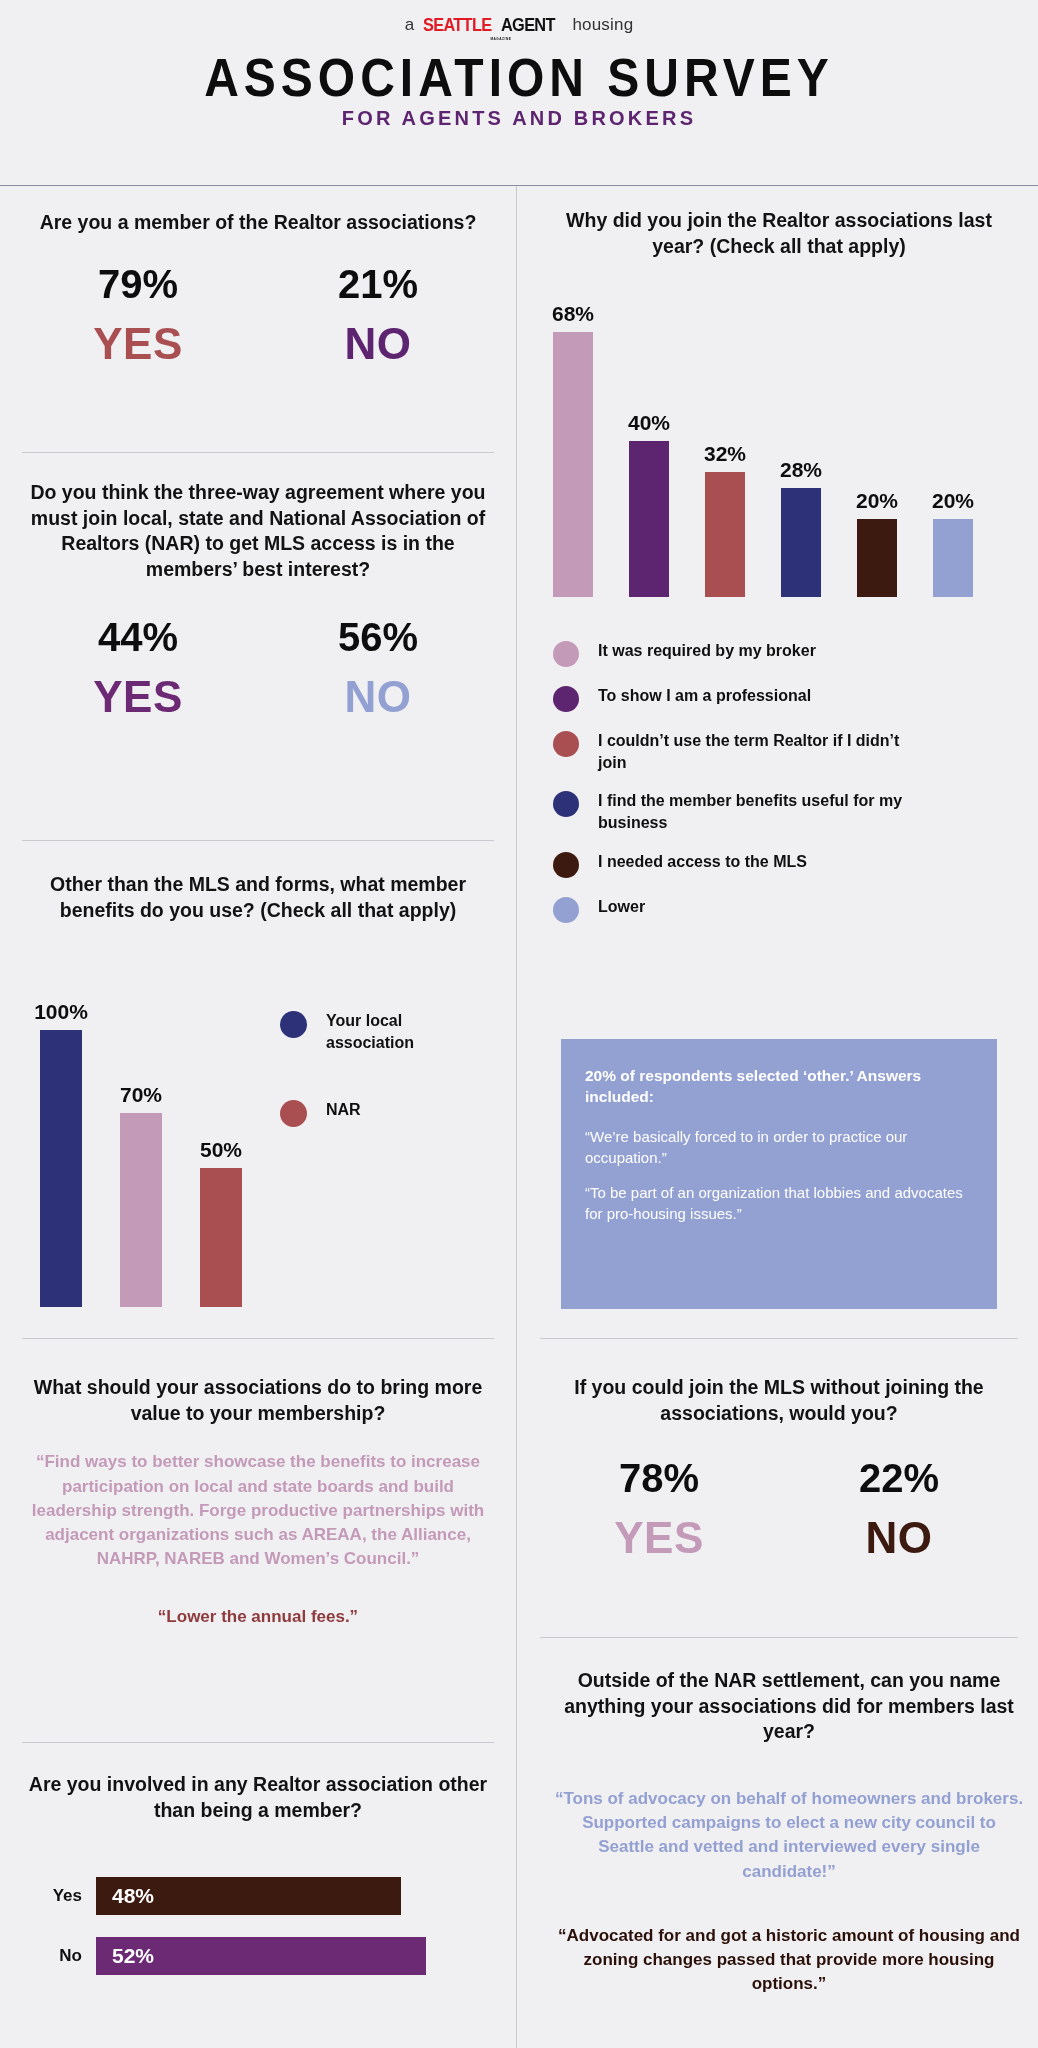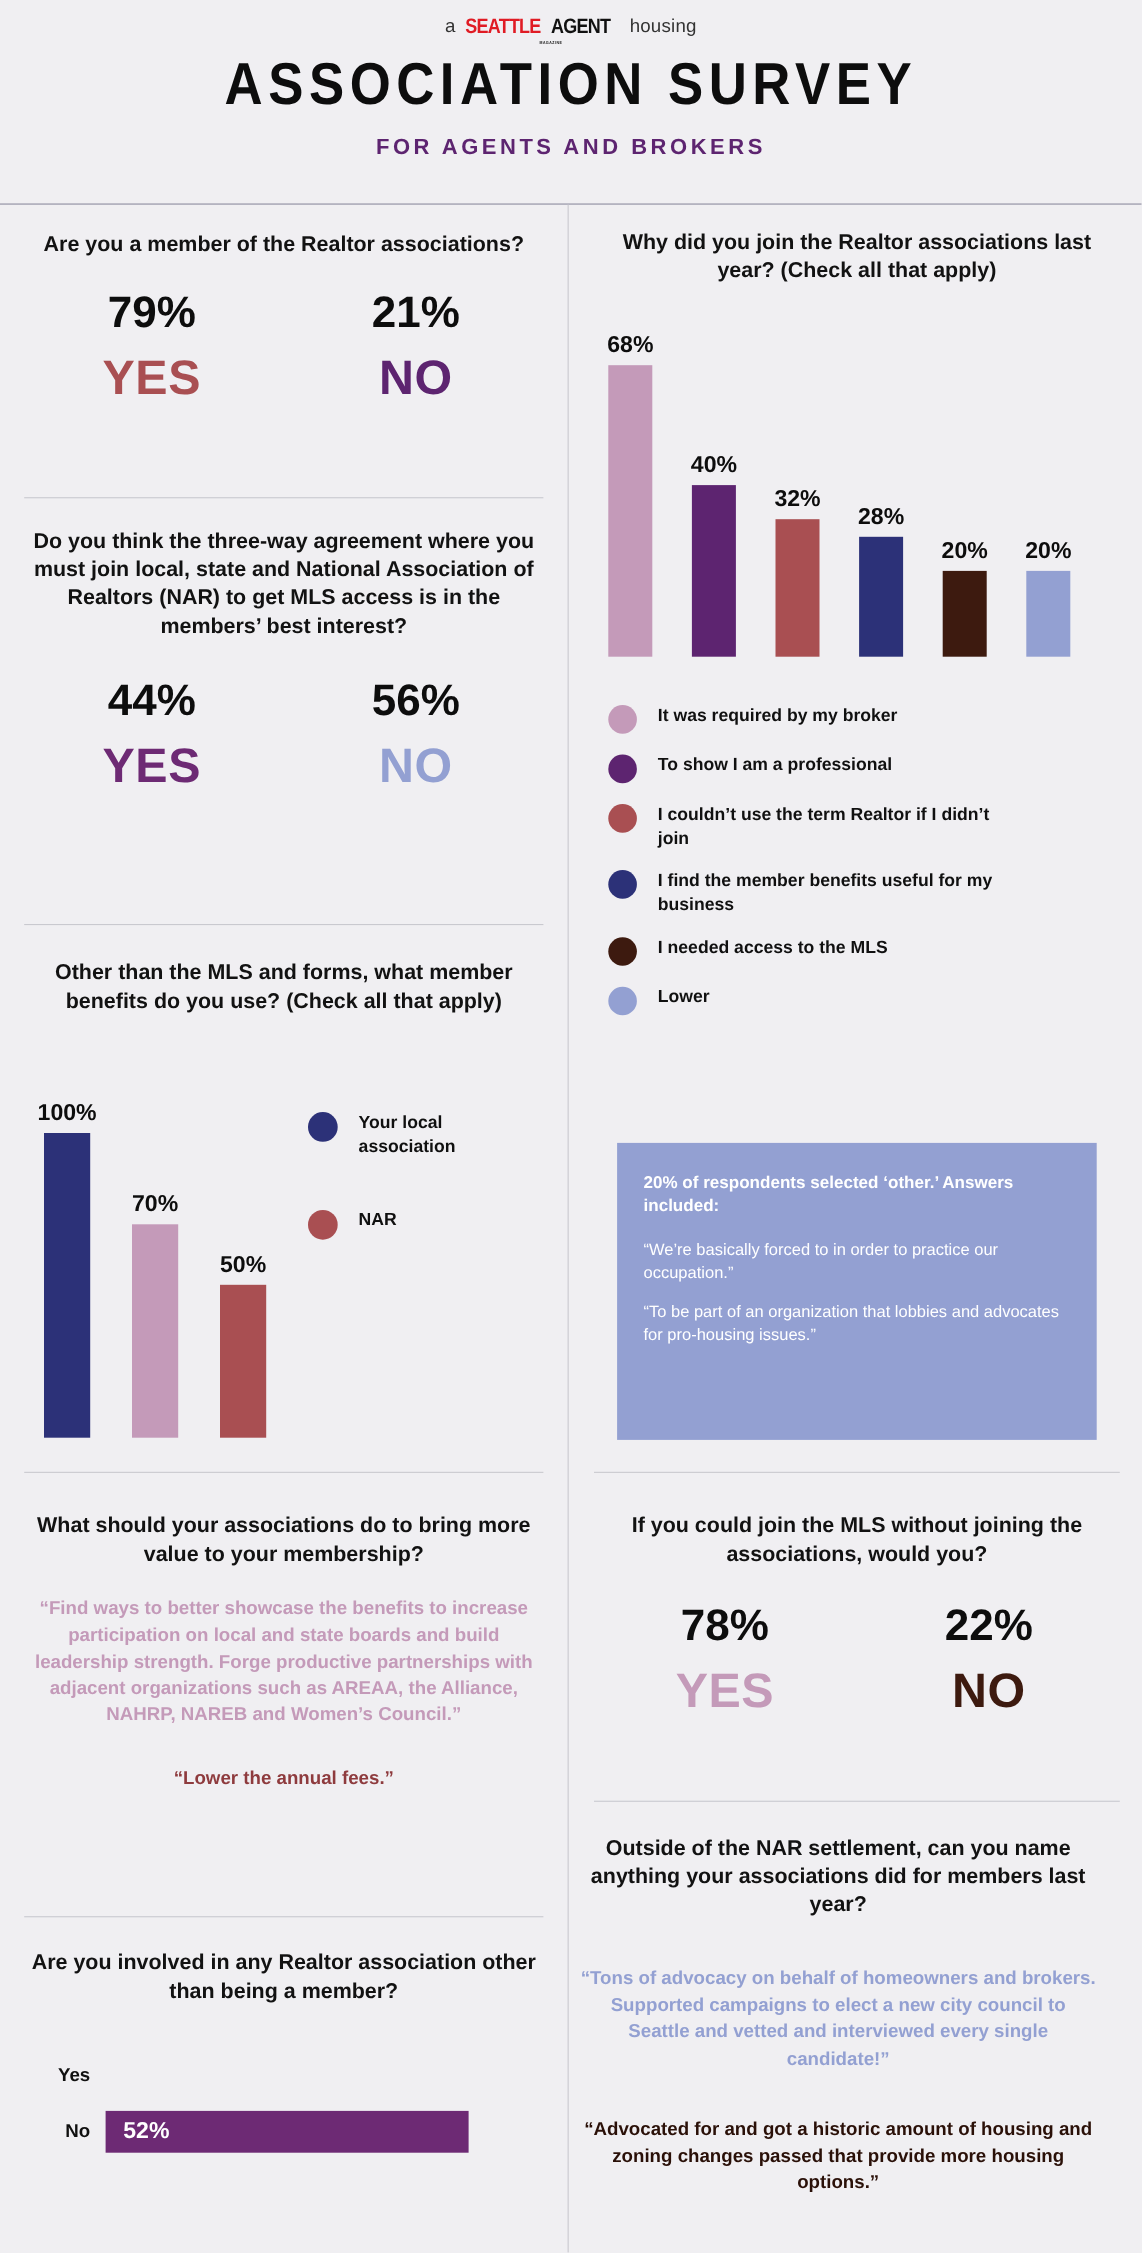--- a/index.html
+++ b/index.html
@@ -75,21 +75,21 @@
     color: #0d0d0d;
     margin-top: 20px;
     line-height: 1.05;
     transform: scaleY(1.12);
   }
   .sub-title {
     font-size: 20px;
     font-weight: 700;
     letter-spacing: 3.2px;
     color: #5d2470;
-    margin-top: 20px;
+    margin-top: 4px;
   }
 
   
   .rule-h {
     position: absolute;
     left: 0; right: 0;
     border-top: 1px solid #3a3a5c;
     opacity: .55;
   }
   .divider {
@@ -302,20 +302,21 @@
 
   <div class="divider hline" style="left:22px; top:1742px; width:472px;"></div>
 
   <div class="panel" style="left:26px; top:1772px; width:464px;">
     <div class="q-title">Are you involved in any Realtor association other than being a member?</div>
   </div>
 
   <div id="chart-involvement" style="position:absolute; left:28px; top:1877px; width:440px;">
       <div class="hbar-row">
         <div class="hbar-cat">Yes</div>
+        <div class="hbar" style="width: 305px; background: rgb(61, 26, 15);">48%</div>
       </div>
       <div class="hbar-row">
         <div class="hbar-cat">No</div>
         <div class="hbar" style="width: 330px; background: rgb(109, 42, 116);">52%</div>
       </div>
     </div>
 
   <div class="panel" style="left:540px; top:208px; width:478px;">
     <div class="q-title">Why did you join the Realtor associations last year? (Check all that apply)</div>
   </div>
@@ -379,19 +380,19 @@
       </div>
       <div class="yn-cell">
         <div class="big-pct">22%</div>
         <div class="big-word" style="color:#3d1a0f; margin-top:18px;">NO</div>
       </div>
     </div>
   </div>
 
   <div class="divider hline" style="left:540px; top:1637px; width:478px;"></div>
 
-  <div class="panel" style="left:525px; top:1668px; width:474px;">
+  <div class="panel" style="left:552px; top:1668px; width:474px;">
     <div class="q-title">Outside of the NAR settlement, can you name anything your associations did for members last year?</div>
     <div class="quote" style="color:#93a0d2; margin-top:42px;">“Tons of advocacy on behalf of homeowners and brokers. Supported campaigns to elect a new city council to Seattle and vetted and interviewed every single candidate!”</div>
     <div class="quote" style="color:#2a1008; margin-top:40px;">“Advocated for and got a historic amount of housing and zoning changes passed that provide more housing options.”</div>
   </div>
 
 </div>
 
 </body></html>

